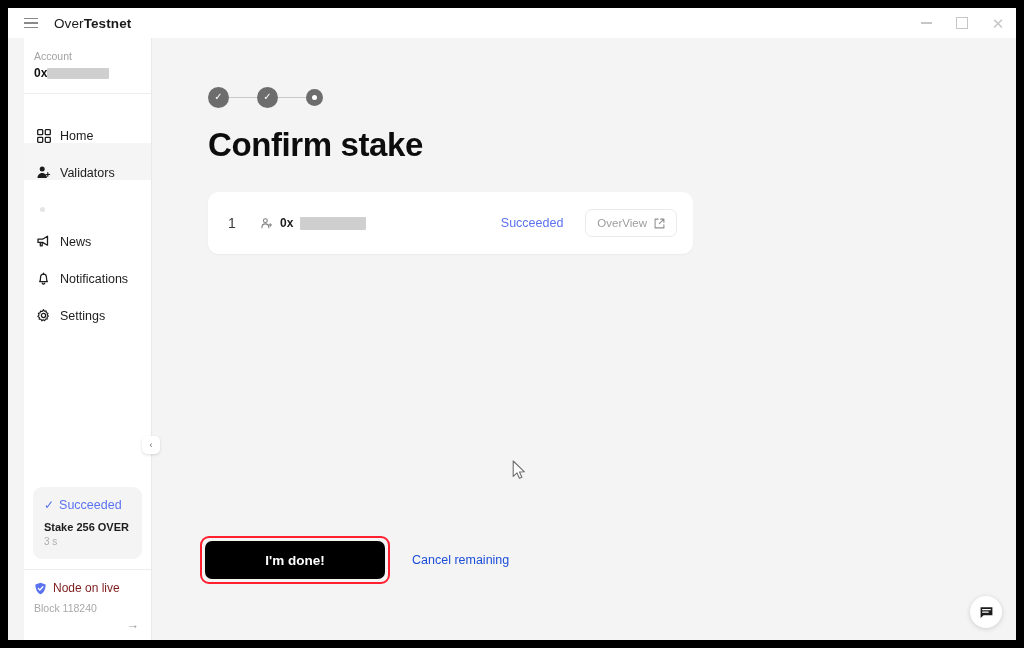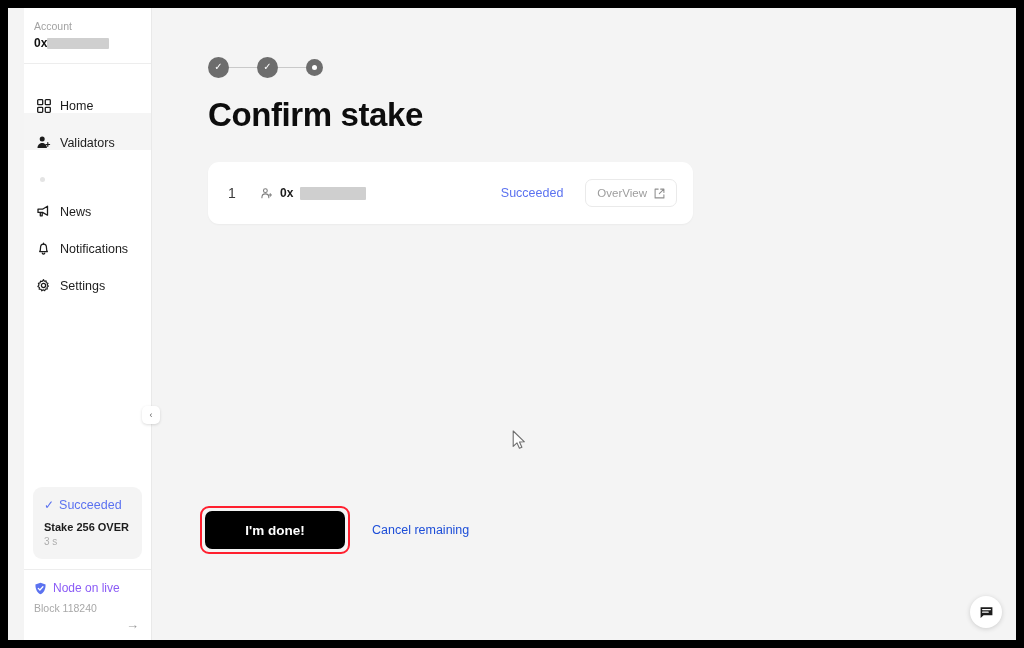--- a/index.html
+++ b/index.html
@@ -113,21 +113,21 @@
     color:#5b72f0; font-size:12.5px; margin-bottom:9px;
   }
   .toast-head .check { font-size:12px; line-height:1; }
   .toast-main { font-size:11px; color:#1c1c1c; font-weight:bold; margin-bottom:3px; }
   .toast-sub { font-size:10px; color:#adadad; }
 
   .node-box {
     border-top:1px solid #ededed;
     padding:11px 10px 9px 10px;
   }
-  .node-head { display:flex; align-items:center; gap:6px; color:#8b5cf6; font-size:12px; margin-bottom:7px; }
+  .node-head { display:flex; align-items:center; gap:6px; color:#7f1d1d; font-size:12px; margin-bottom:7px; }
   .node-block { font-size:10.5px; color:#a8a8a8; }
   .node-arrow { text-align:right; color:#9a9a9a; font-size:13px; margin-top:4px; line-height:1; padding-right:2px; }
 
   .collapse-toggle {
     position:absolute;
     right:-9px;
     top:398px;
     width:18px; height:18px;
     background:#fff;
     border-radius:5px;
@@ -200,21 +200,21 @@
     top:498px;
     display:flex;
     align-items:center;
   }
   .done-wrap {
     border:2px solid #ff1f2e;
     border-radius:9px;
     padding:3px;
   }
   .done-btn {
-    width:140px; height:38px;
+    width:180px; height:38px;
     background:#000;
     color:#fff;
     border-radius:7px;
     display:flex; align-items:center; justify-content:center;
     font-size:13.5px; font-weight:bold;
   }
   .cancel-link {
     margin-left:22px;
     font-size:12.5px;
     color:#1d4ed8;
@@ -230,20 +230,35 @@
     display:flex; align-items:center; justify-content:center;
   }
 
   .cursor { position:absolute; left:360px; top:422px; pointer-events:none; }
 </style>
 </head>
 <body>
 
 <div class="app-window">
 
+  <div class="titlebar">
+    <div class="hamburger">
+      <i></i>
+        <i></i>
+        <i></i>
+    </div>
+    <div class="app-title">
+      <span>Over</span><span class="strong">Testnet</span>
+    </div>
+    <div class="win-controls">
+      <div class="win-btn min"></div>
+      <div class="win-btn max"></div>
+      <div class="win-btn close">✕</div>
+    </div>
+  </div>
 
   <div class="body-row">
 
     <div class="sidebar">
 
       <div class="account-box">
         <div class="account-label">Account</div>
         <div class="account-addr">
           <span class="prefix">0x</span>
           <span class="redact"></span>

